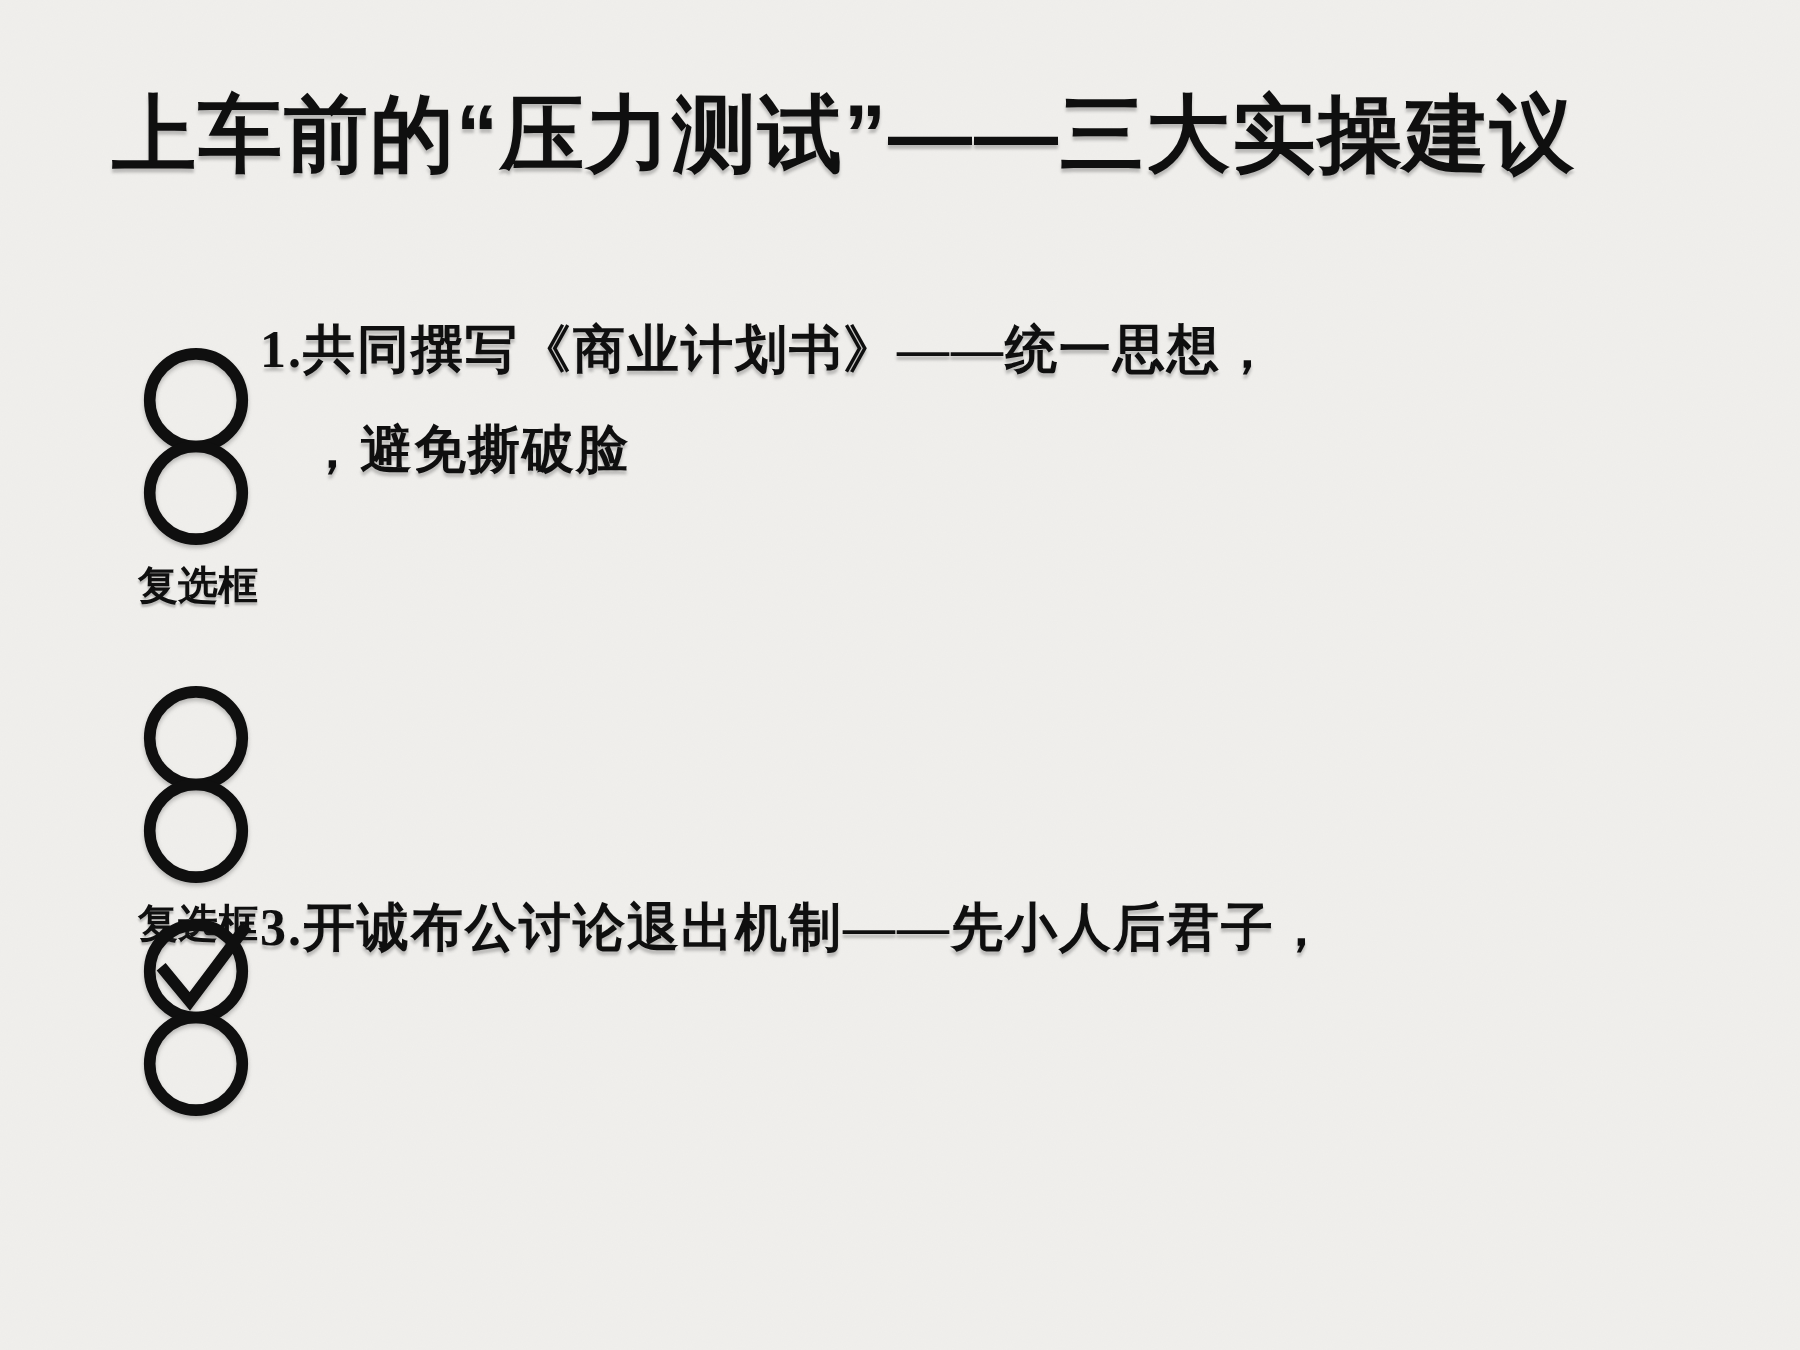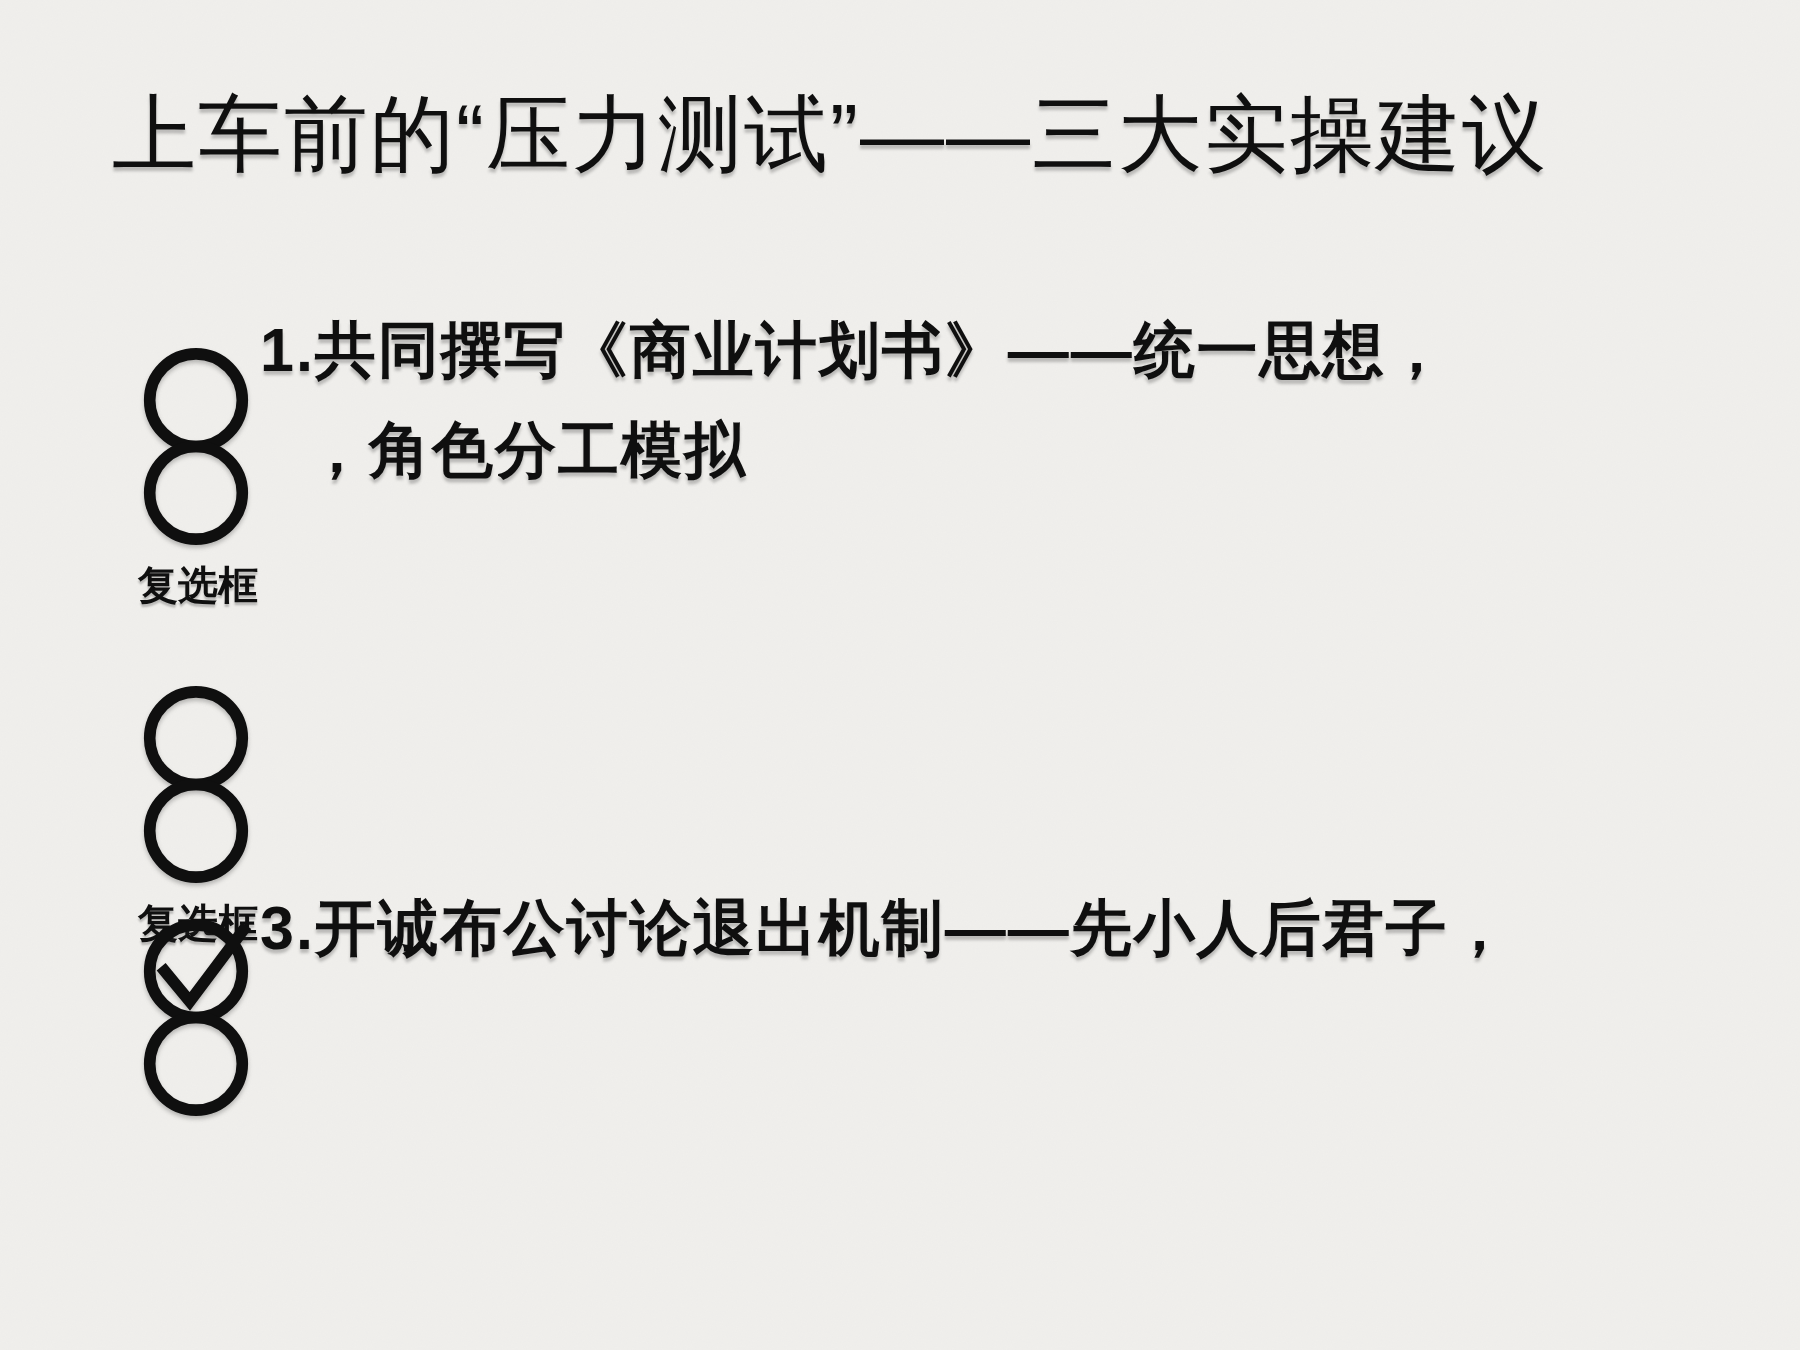--- a/index.html
+++ b/index.html
@@ -26,21 +26,21 @@
     position: absolute;
     inset: 0;
     z-index: 1;
   }
   .title {
     position: absolute;
     left: 112px;
     top: 78px;
     margin: 0;
     font-size: 84px;
-    font-weight: normal;
+    font-weight: bold;
     letter-spacing: 2px;
     white-space: nowrap;
     text-shadow: 0 4px 3px rgba(50,50,50,0.28);
   }
   .row {
     position: absolute;
     left: 138px;
     display: flex;
     align-items: flex-start;
   }
@@ -62,26 +62,27 @@
   }
   .icon-label {
     margin-top: 10px;
     font-size: 40px;
     font-weight: bold;
     white-space: nowrap;
     text-shadow: 0 3px 2px rgba(50,50,50,0.28);
   }
   .txt-col {
     padding-left: 4px;
-    font-size: 61px;
+    font-size: 52px;
     font-weight: bold;
     line-height: 100px;
     letter-spacing: 2px;
     white-space: nowrap;
     text-shadow: 0 4px 3px rgba(50,50,50,0.28);
+    font-family: Liberation Serif, serif;
   }
   .cont-line {
     padding-left: 46px;
   }
 </style>
 </head>
 <body>
 
 <svg class="texture" width="1800" height="1350" xmlns="http://www.w3.org/2000/svg">
   <filter id="paperNoise">
@@ -101,21 +102,21 @@
   <div class="row row-1">
     <div class="icon-col">
       <svg width="116" height="203" viewBox="0 0 130 228">
         <circle cx="65" cy="62" r="52" fill="none" stroke="#0f0f0f" stroke-width="13"></circle>
         <circle cx="65" cy="166" r="52" fill="none" stroke="#0f0f0f" stroke-width="13"></circle>
       </svg>
       <div class="icon-label">复选框</div>
     </div>
     <div class="txt-col">
       <div>1.共同撰写《商业计划书》——统一思想，</div>
-      <div class="cont-line">，角色分工模拟</div>
+      <div class="cont-line">，避免撕破脸</div>
     </div>
   </div>
 
   <div class="row row-2">
     <div class="icon-col">
       <svg width="116" height="203" viewBox="0 0 130 228">
         <circle cx="65" cy="62" r="52" fill="none" stroke="#0f0f0f" stroke-width="13"></circle>
         <circle cx="65" cy="166" r="52" fill="none" stroke="#0f0f0f" stroke-width="13"></circle>
       </svg>
       <div class="icon-label">复选框</div>

